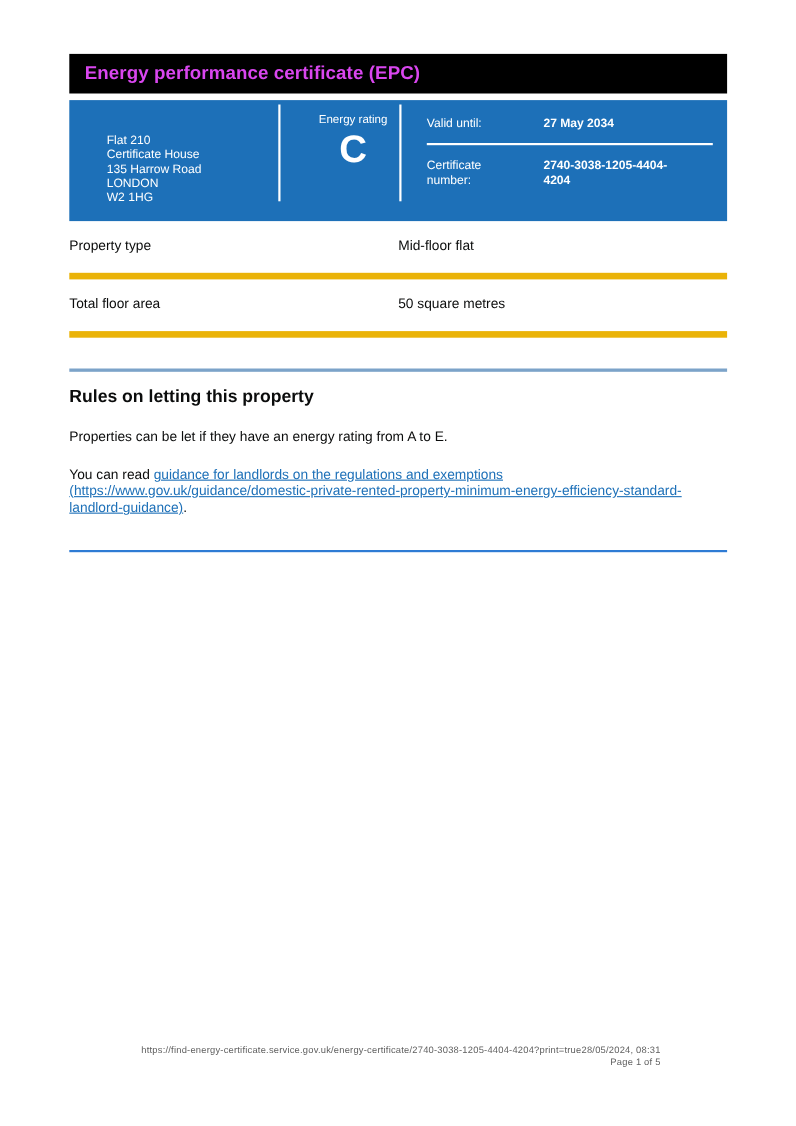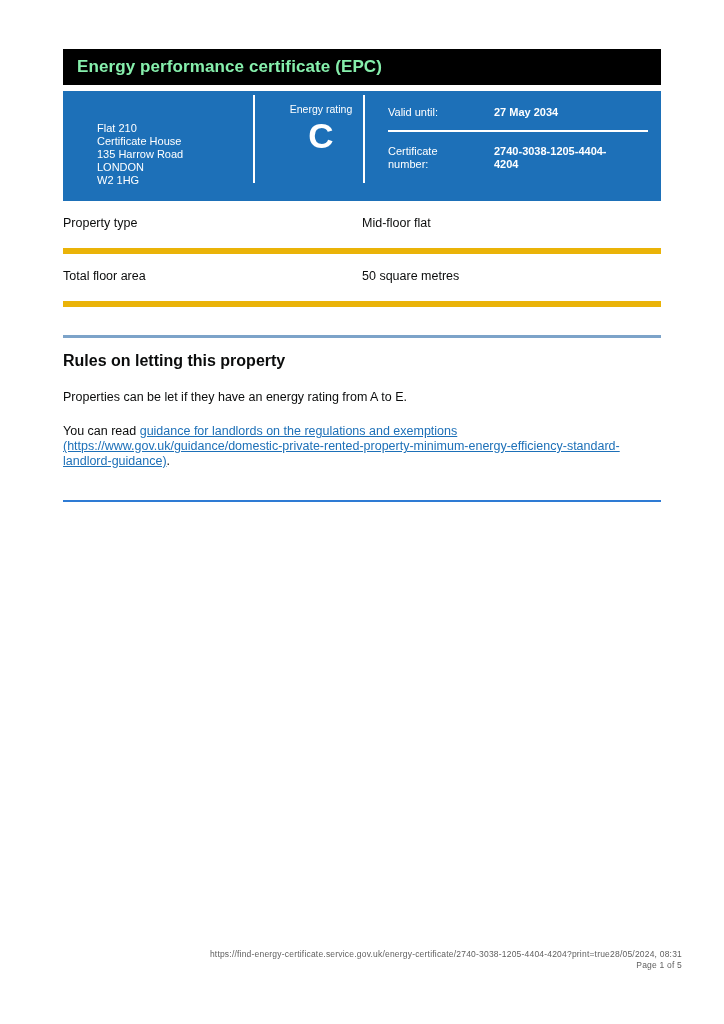--- a/index.html
+++ b/index.html
@@ -20,21 +20,21 @@
     position: absolute;
     left: 63px;
     top: 49px;
     width: 598px;
   }
 
   
   .banner {
     height: 36px;
     background: #000000;
-    color: #86efac;
+    color: #d946ef;
     display: flex;
     align-items: center;
     padding-left: 14px;
   }
   .banner h1 {
     font-size: 17px;
     font-weight: bold;
     letter-spacing: 0.1px;
   }
 
@@ -125,21 +125,21 @@
     overflow-wrap: break-word;
   }
 
   
   .print-footer {
     position: absolute;
     left: 47px;
     right: 42px;
     top: 949px;
     display: flex;
-    justify-content: flex-end;
+    justify-content: center;
     align-items: flex-start;
     font-size: 8.5px;
     line-height: 11px;
     color: #606060;
     letter-spacing: 0.2px;
   }
   .footer-right { text-align: right; }
 </style>
 </head>
 <body>

